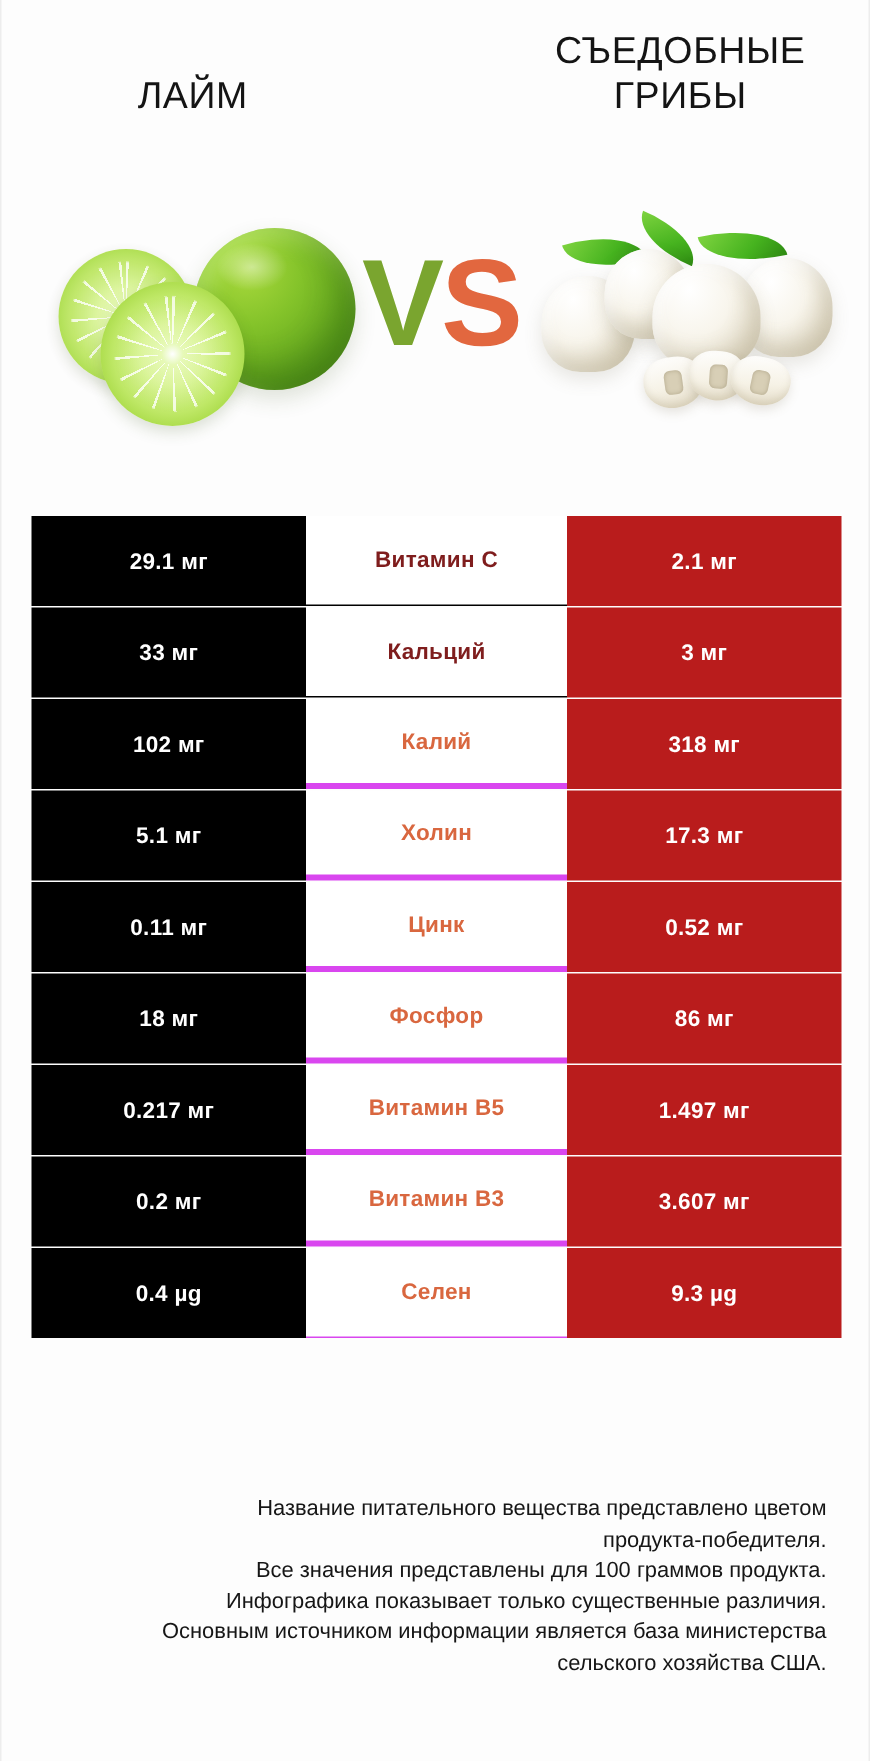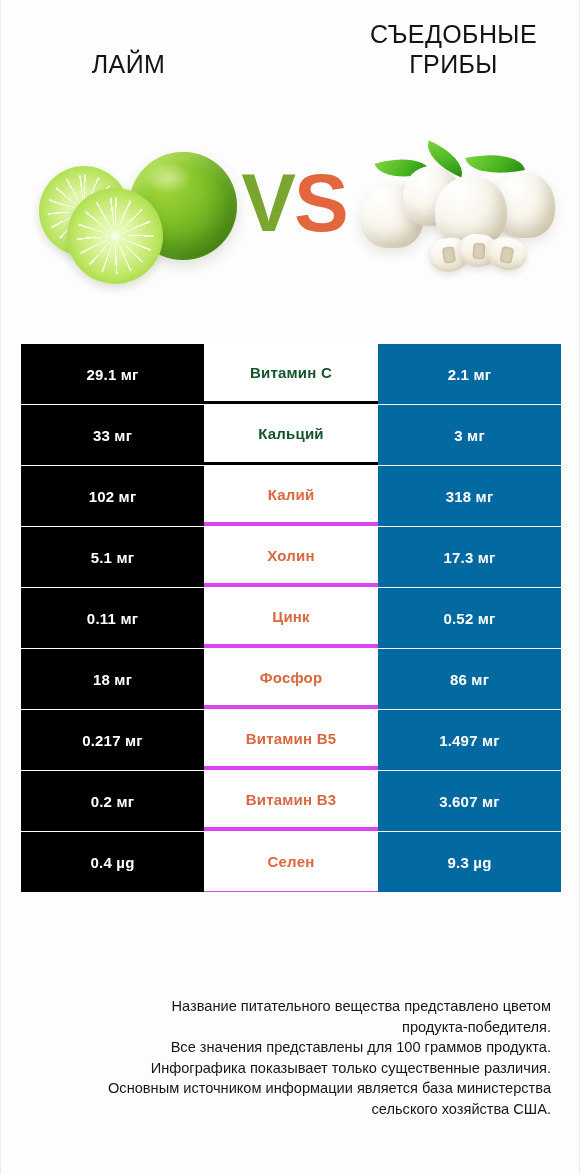--- a/index.html
+++ b/index.html
@@ -223,32 +223,32 @@
     letter-spacing: 0.2px;
     box-sizing: border-box;
   }
   .cell-left {
     width: 183px;
     background: #000000;
     color: #ffffff;
   }
   .cell-right {
     width: 183px;
-    background: #0369a1;
+    background: #b91c1c;
     color: #ffffff;
   }
   .cell-mid {
     width: 174px;
     background: #ffffff;
     font-size: 15px;
     font-weight: 700;
   }
   .row.win-left .cell-mid {
-    color: #14532d;
-    border-bottom: 3px solid #000000;
+    color: #7f1d1d;
+    border-bottom: 1px solid #000000;
   }
   .row.win-right .cell-mid {
     color: #d9673f;
     border-bottom: 4px solid #d946ef;
   }
   .row:last-child .cell-mid {
     border-bottom-width: 1px;
   }
 
   

